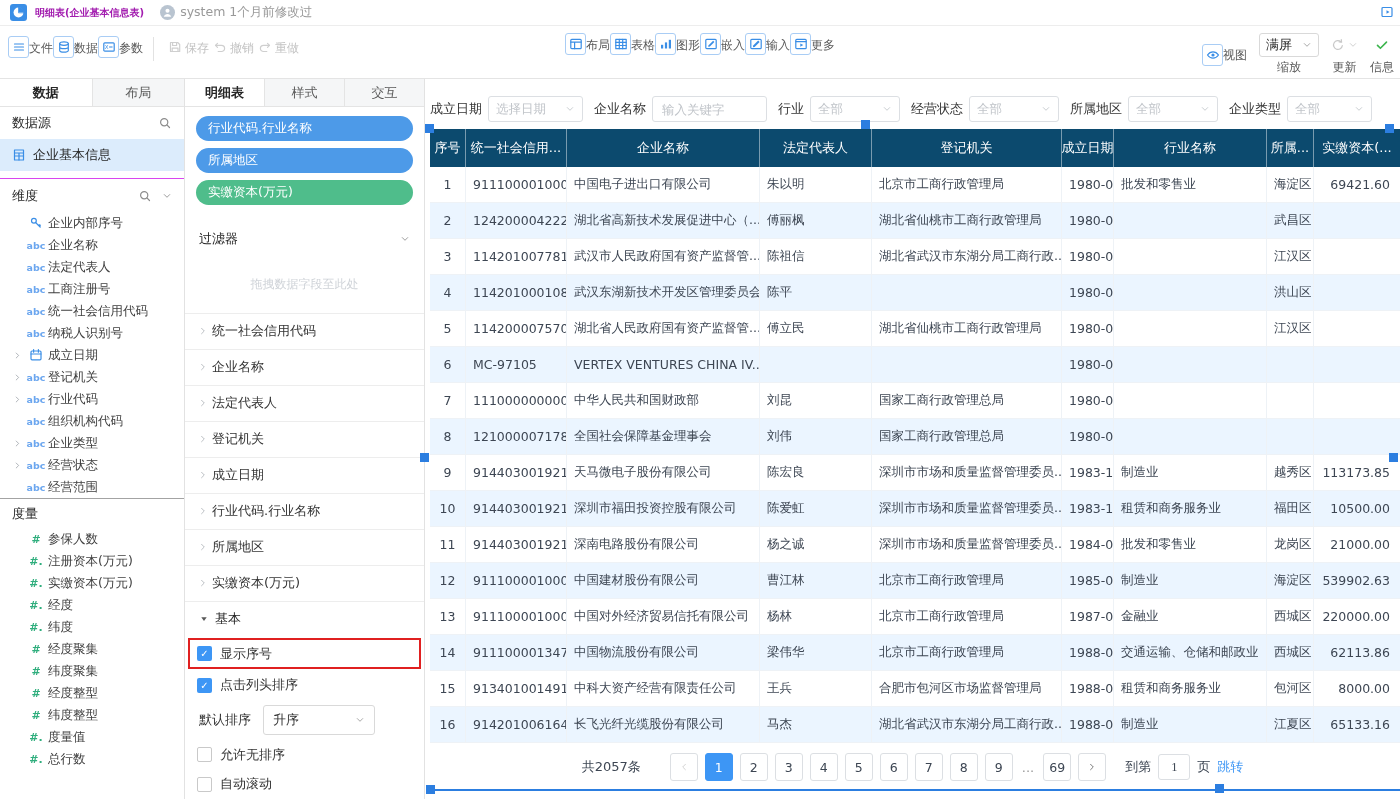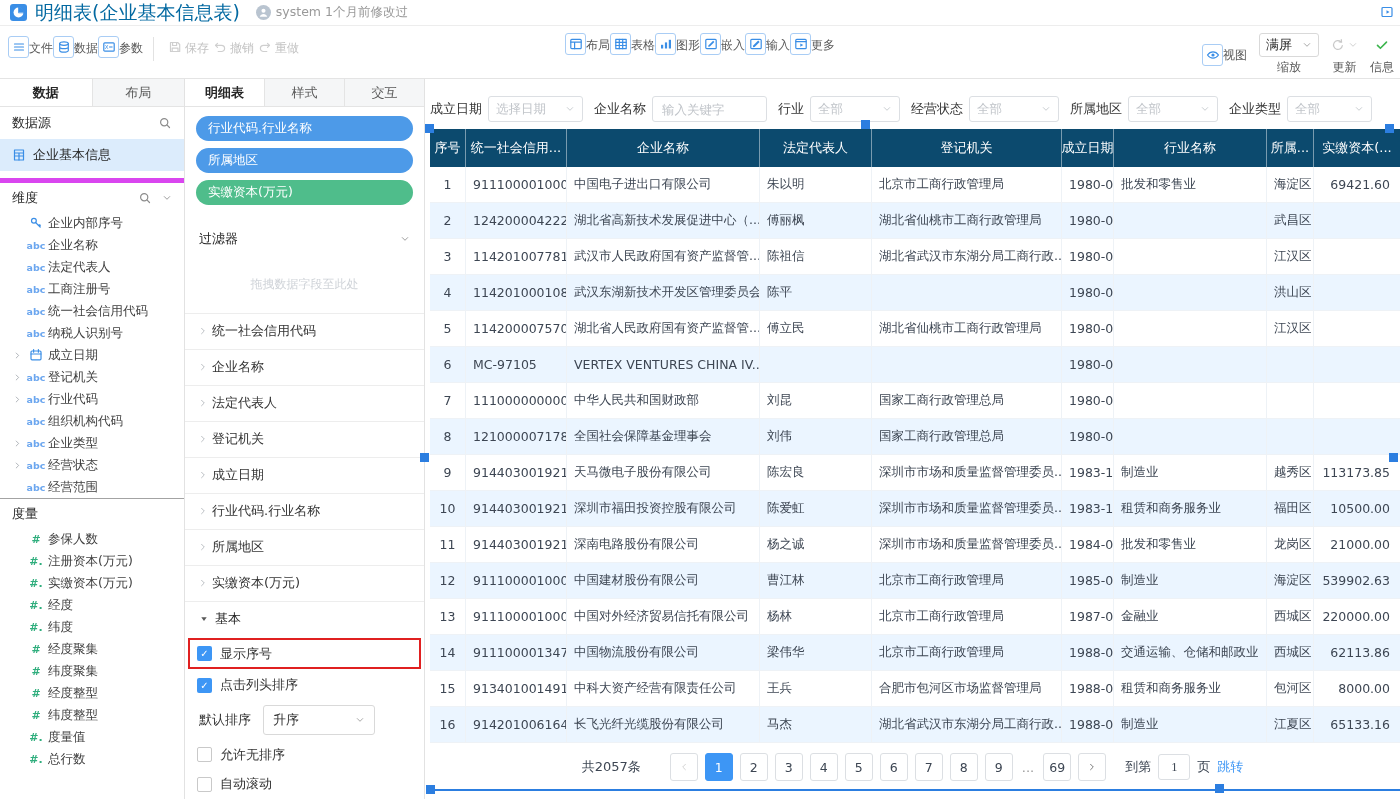--- a/index.html
+++ b/index.html
@@ -15,21 +15,21 @@
 .ic { display:inline-flex; align-items:center; justify-content:center; font-size:14px; line-height:1; }
 .ic svg { width:1em; height:1em; }
 .ic.sm { font-size:10px; }
 .ic-abc { color:#6ba6ef; font-size:9.5px; font-weight:bold; }
 .ic-num { color:#2fae7d; font-size:11px; font-weight:bold; }
 
 
 .titlebar { height:26px; border-bottom:1px solid #ededed; display:flex; align-items:center; padding:0 10px; gap:8px; position:relative; background:#fff; }
 .app-logo { width:17px; height:17px; border-radius:3px; background:#3a8ee6; display:flex; align-items:center; justify-content:center; }
 .app-logo .ic { font-size:15px; }
-.tb-title { font-size:19px; font-weight:normal; color:#0369a1; white-space:nowrap; }
+.tb-title { font-size:10px; font-weight:bold; color:#a21caf; white-space:nowrap; }
 .tb-user { display:flex; align-items:center; gap:5px; color:#999; font-size:12.5px; margin-left:8px; }
 .avatar { width:15px; height:15px; border-radius:50%; background:#b9c4d0; display:flex; align-items:center; justify-content:center; }
 .avatar .ic { font-size:13px; }
 .tb-right { position:absolute; right:6px; top:5px; color:#3a8ee6; cursor:pointer; }
 
 
 .toolbar { height:53px; border-bottom:1px solid #e4e4e4; position:relative; background:#fff; }
 .tgroup { position:absolute; top:7px; display:flex; }
 .tg-left { left:8px; }
 .tg-center { left:565px; }
@@ -56,21 +56,21 @@
 .ptab:last-child { border-right:none; }
 .ptab.active { background:#fff; color:#262626; font-weight:bold; }
 
 
 .left-panel { width:185px; min-width:185px; background:#fff; border-right:1px solid #e2e2e2; display:flex; flex-direction:column; overflow:hidden; }
 .sec-head { display:flex; align-items:center; height:32px; padding:0 12px; color:#262626; }
 .sec-head .sp { flex:1; }
 .sec-head .ic { color:#8c8c8c; margin-left:10px; cursor:pointer; }
 .ds-item { height:32px; background:#dcecfc; display:flex; align-items:center; gap:7px; padding:0 12px; color:#262626; cursor:pointer; }
 .ds-item .ic { color:#3a8ee6; }
-.dim-head { border-top:5px solid #d946ef; margin-top:7px; height:34px; }
+.dim-head { border-top:1px solid #d946ef; margin-top:7px; height:34px; }
 .mea-head { border-top:1px solid #a3a3a3; height:30px; }
 .side-item { height:22px; display:flex; align-items:center; padding-left:13px; cursor:pointer; color:#404040; font-size:12.5px; white-space:nowrap; }
 .side-item .exp { width:11px; color:#9aa0a6; display:flex; font-size:9px; }
 .side-item .fic { width:24px; display:flex; justify-content:center; color:#3a8ee6; font-size:12px; }
 
 
 .middle-panel { width:240px; min-width:240px; background:#fff; border-right:1px solid #e2e2e2; display:flex; flex-direction:column; overflow:hidden; }
 .chips { padding:9px 11px 2px; }
 .chip { height:25px; border-radius:13px; display:flex; align-items:center; padding:0 12px; color:#fff; margin-bottom:7px; cursor:pointer; font-size:12.5px; }
 .filter-head { height:38px; display:flex; align-items:center; padding:0 14px; color:#262626; margin-top:8px; }

